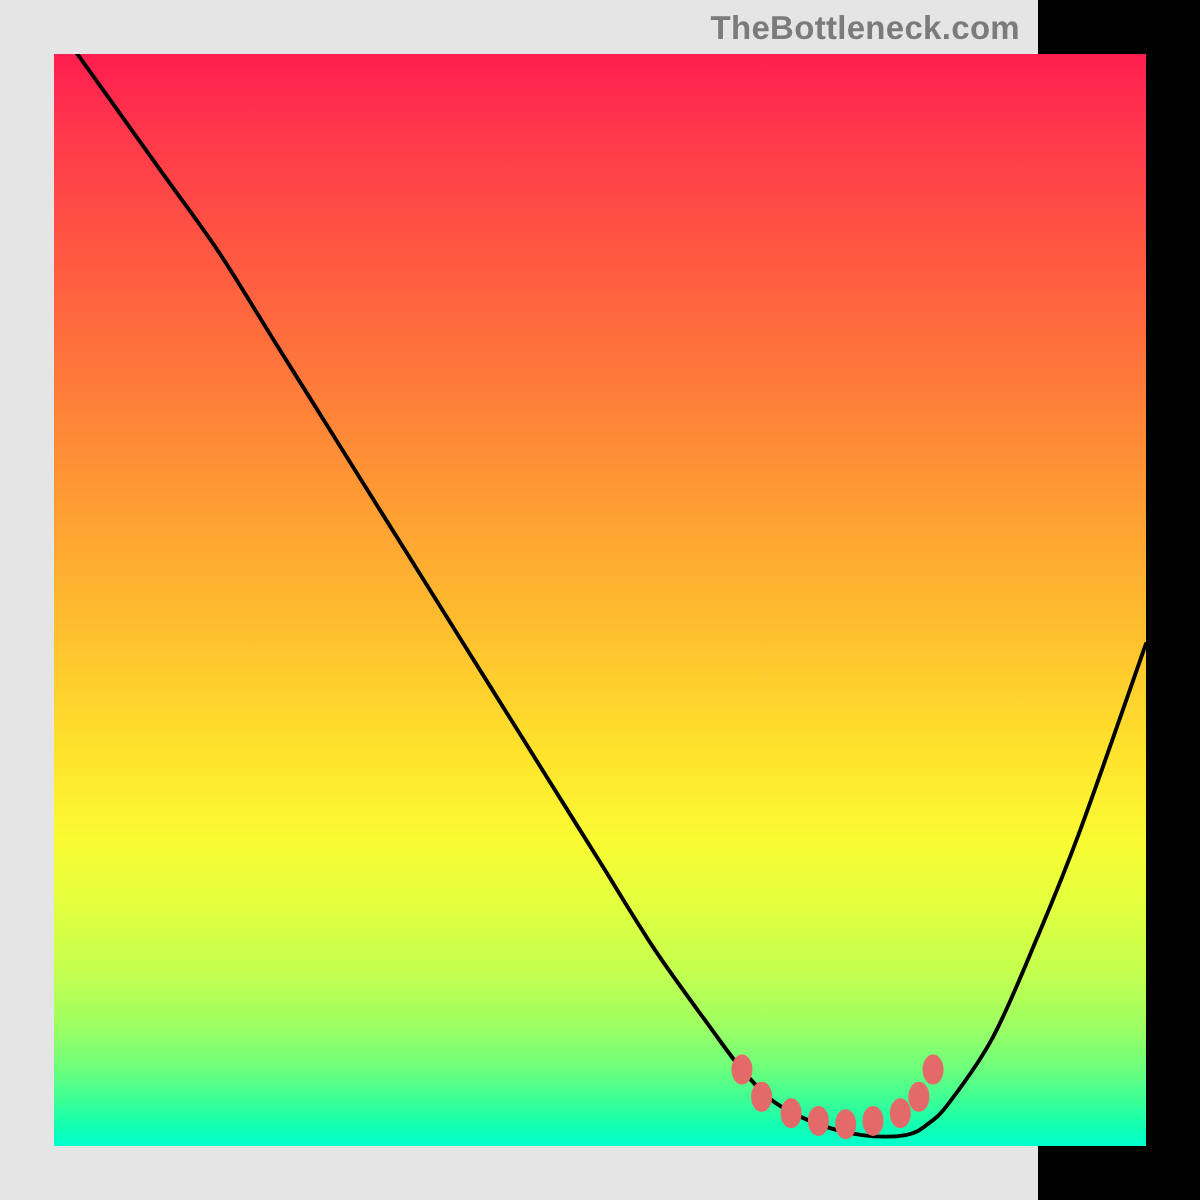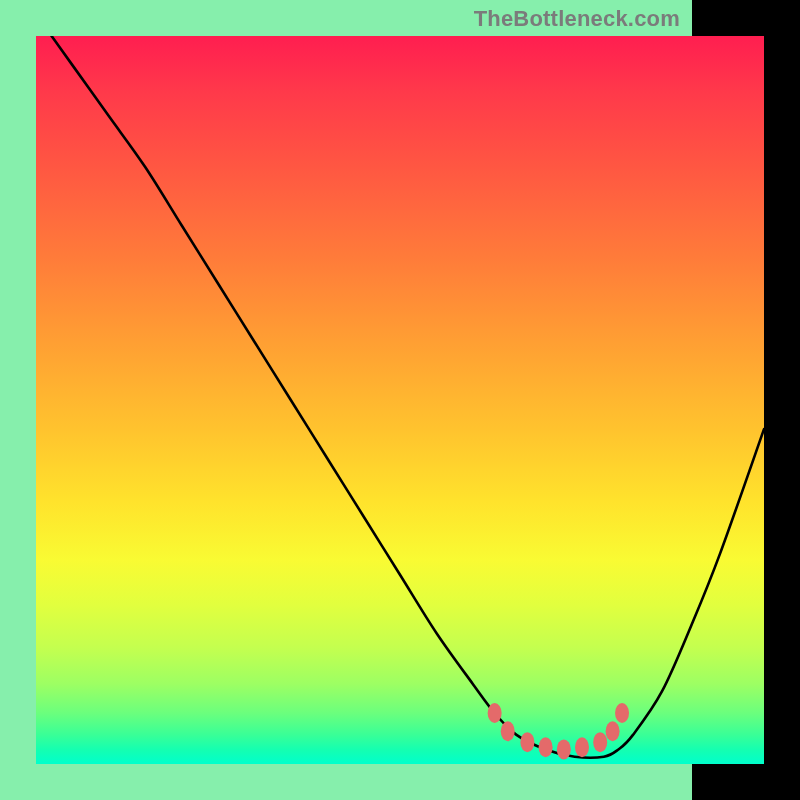--- a/index.html
+++ b/index.html
@@ -7,21 +7,21 @@
     padding: 0;
     width: 800px;
     height: 800px;
     background: #000;
     overflow: hidden;
   }
   .frame {
     position: relative;
     width: 692px;
     height: 800px;
-    background: #86efac;
+    background: #e5e5e5;
   }
   .plot-area {
     position: absolute;
     left: 36px;
     top: 36px;
     width: 728px;
     height: 728px;
   }
   .gradient-bg {
     position: absolute;

